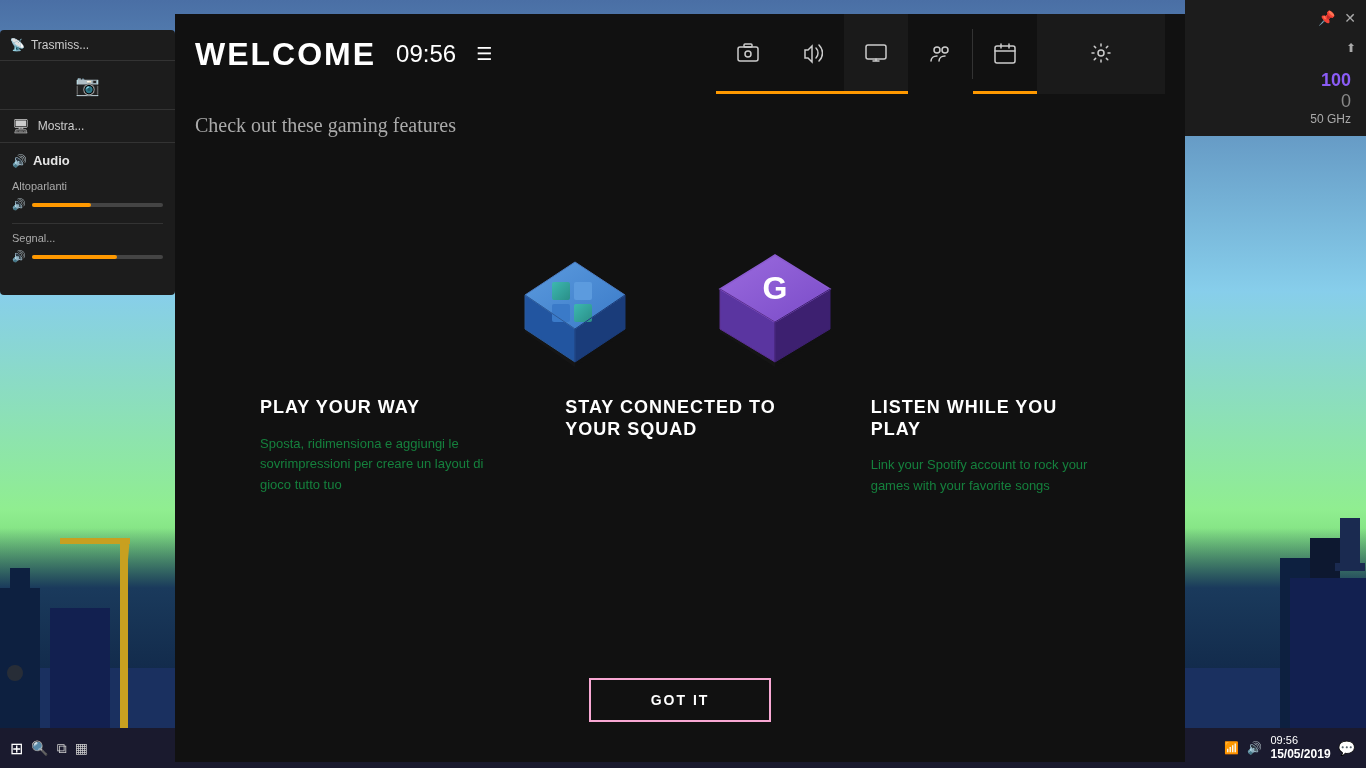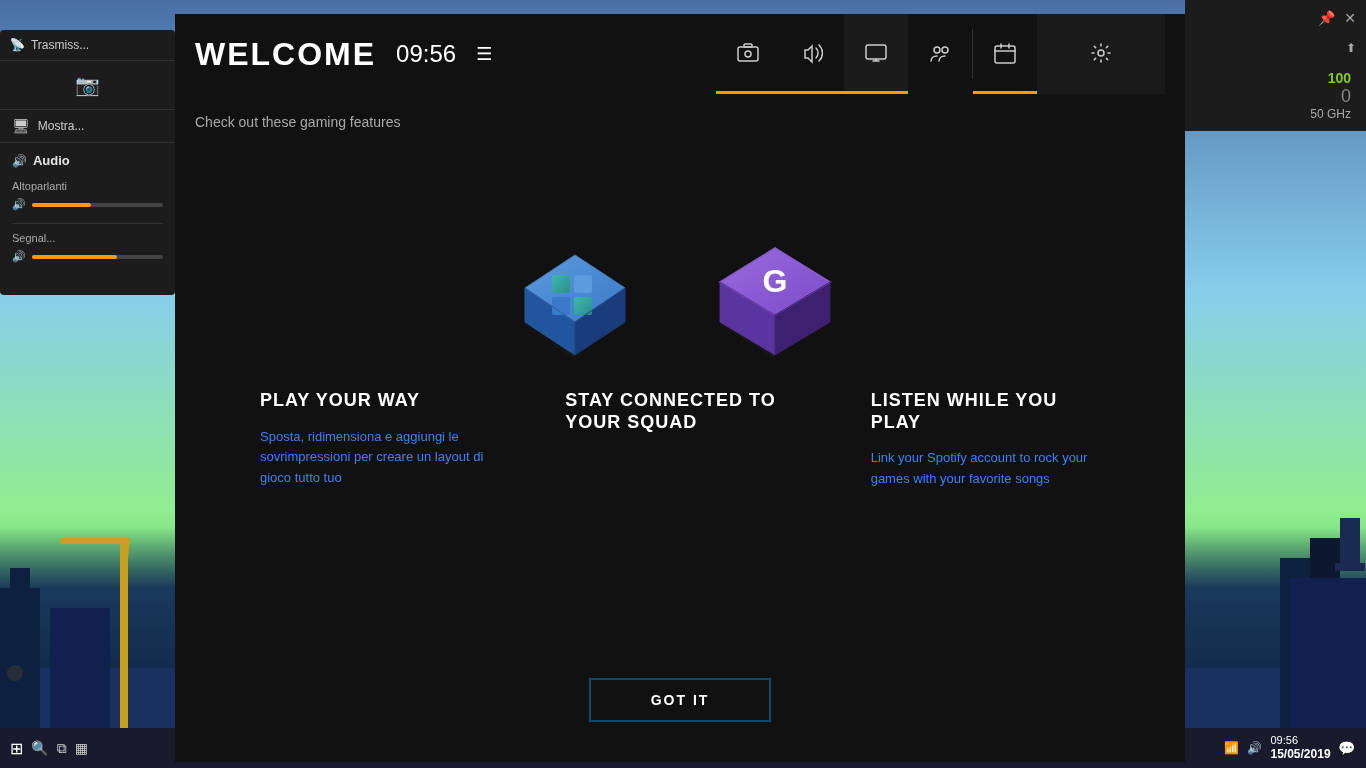--- a/index.html
+++ b/index.html
@@ -271,23 +271,24 @@
       flex: 1;
       display: flex;
       flex-direction: column;
       align-items: center;
       padding: 20px;
       overflow: hidden;
     }
 
     .subtitle {
       color: #aaa;
-      font-size: 14px;
+      font-size: 20px;
       align-self: flex-start;
       margin-bottom: 20px;
+      font-family: Liberation Serif, serif;
     }
 
     
     .features-row {
       display: flex;
       justify-content: center;
       gap: 16px;
       width: 100%;
       max-width: 900px;
     }
@@ -302,34 +303,34 @@
       color: #fff;
       font-size: 18px;
       font-weight: 900;
       letter-spacing: 1px;
       text-transform: uppercase;
       margin-bottom: 15px;
       line-height: 1.2;
     }
 
     .feature-desc {
-      color: #3b82f6;
+      color: #15803d;
       font-size: 13px;
       line-height: 1.6;
     }
 
     
     .got-it-container {
       margin-top: auto;
       padding-bottom: 20px;
     }
 
     .got-it-btn {
       background: transparent;
-      border: 2px solid #0c4a6e;
+      border: 2px solid #f9a8d4;
       color: #fff;
       font-size: 14px;
       font-weight: 700;
       letter-spacing: 2px;
       padding: 12px 60px;
       cursor: pointer;
       text-transform: uppercase;
     }
 
     
@@ -364,22 +365,22 @@
 
     .right-stats {
       display: flex;
       flex-direction: column;
       align-items: flex-end;
       padding: 10px 15px;
       width: 100%;
     }
 
     .stat-value {
-      color: #84cc16;
-      font-size: 14px;
+      color: #8b5cf6;
+      font-size: 18px;
       font-weight: bold;
     }
 
     .stat-zero {
       color: #888;
       font-size: 18px;
     }
 
     .stat-freq {
       color: #aaa;

